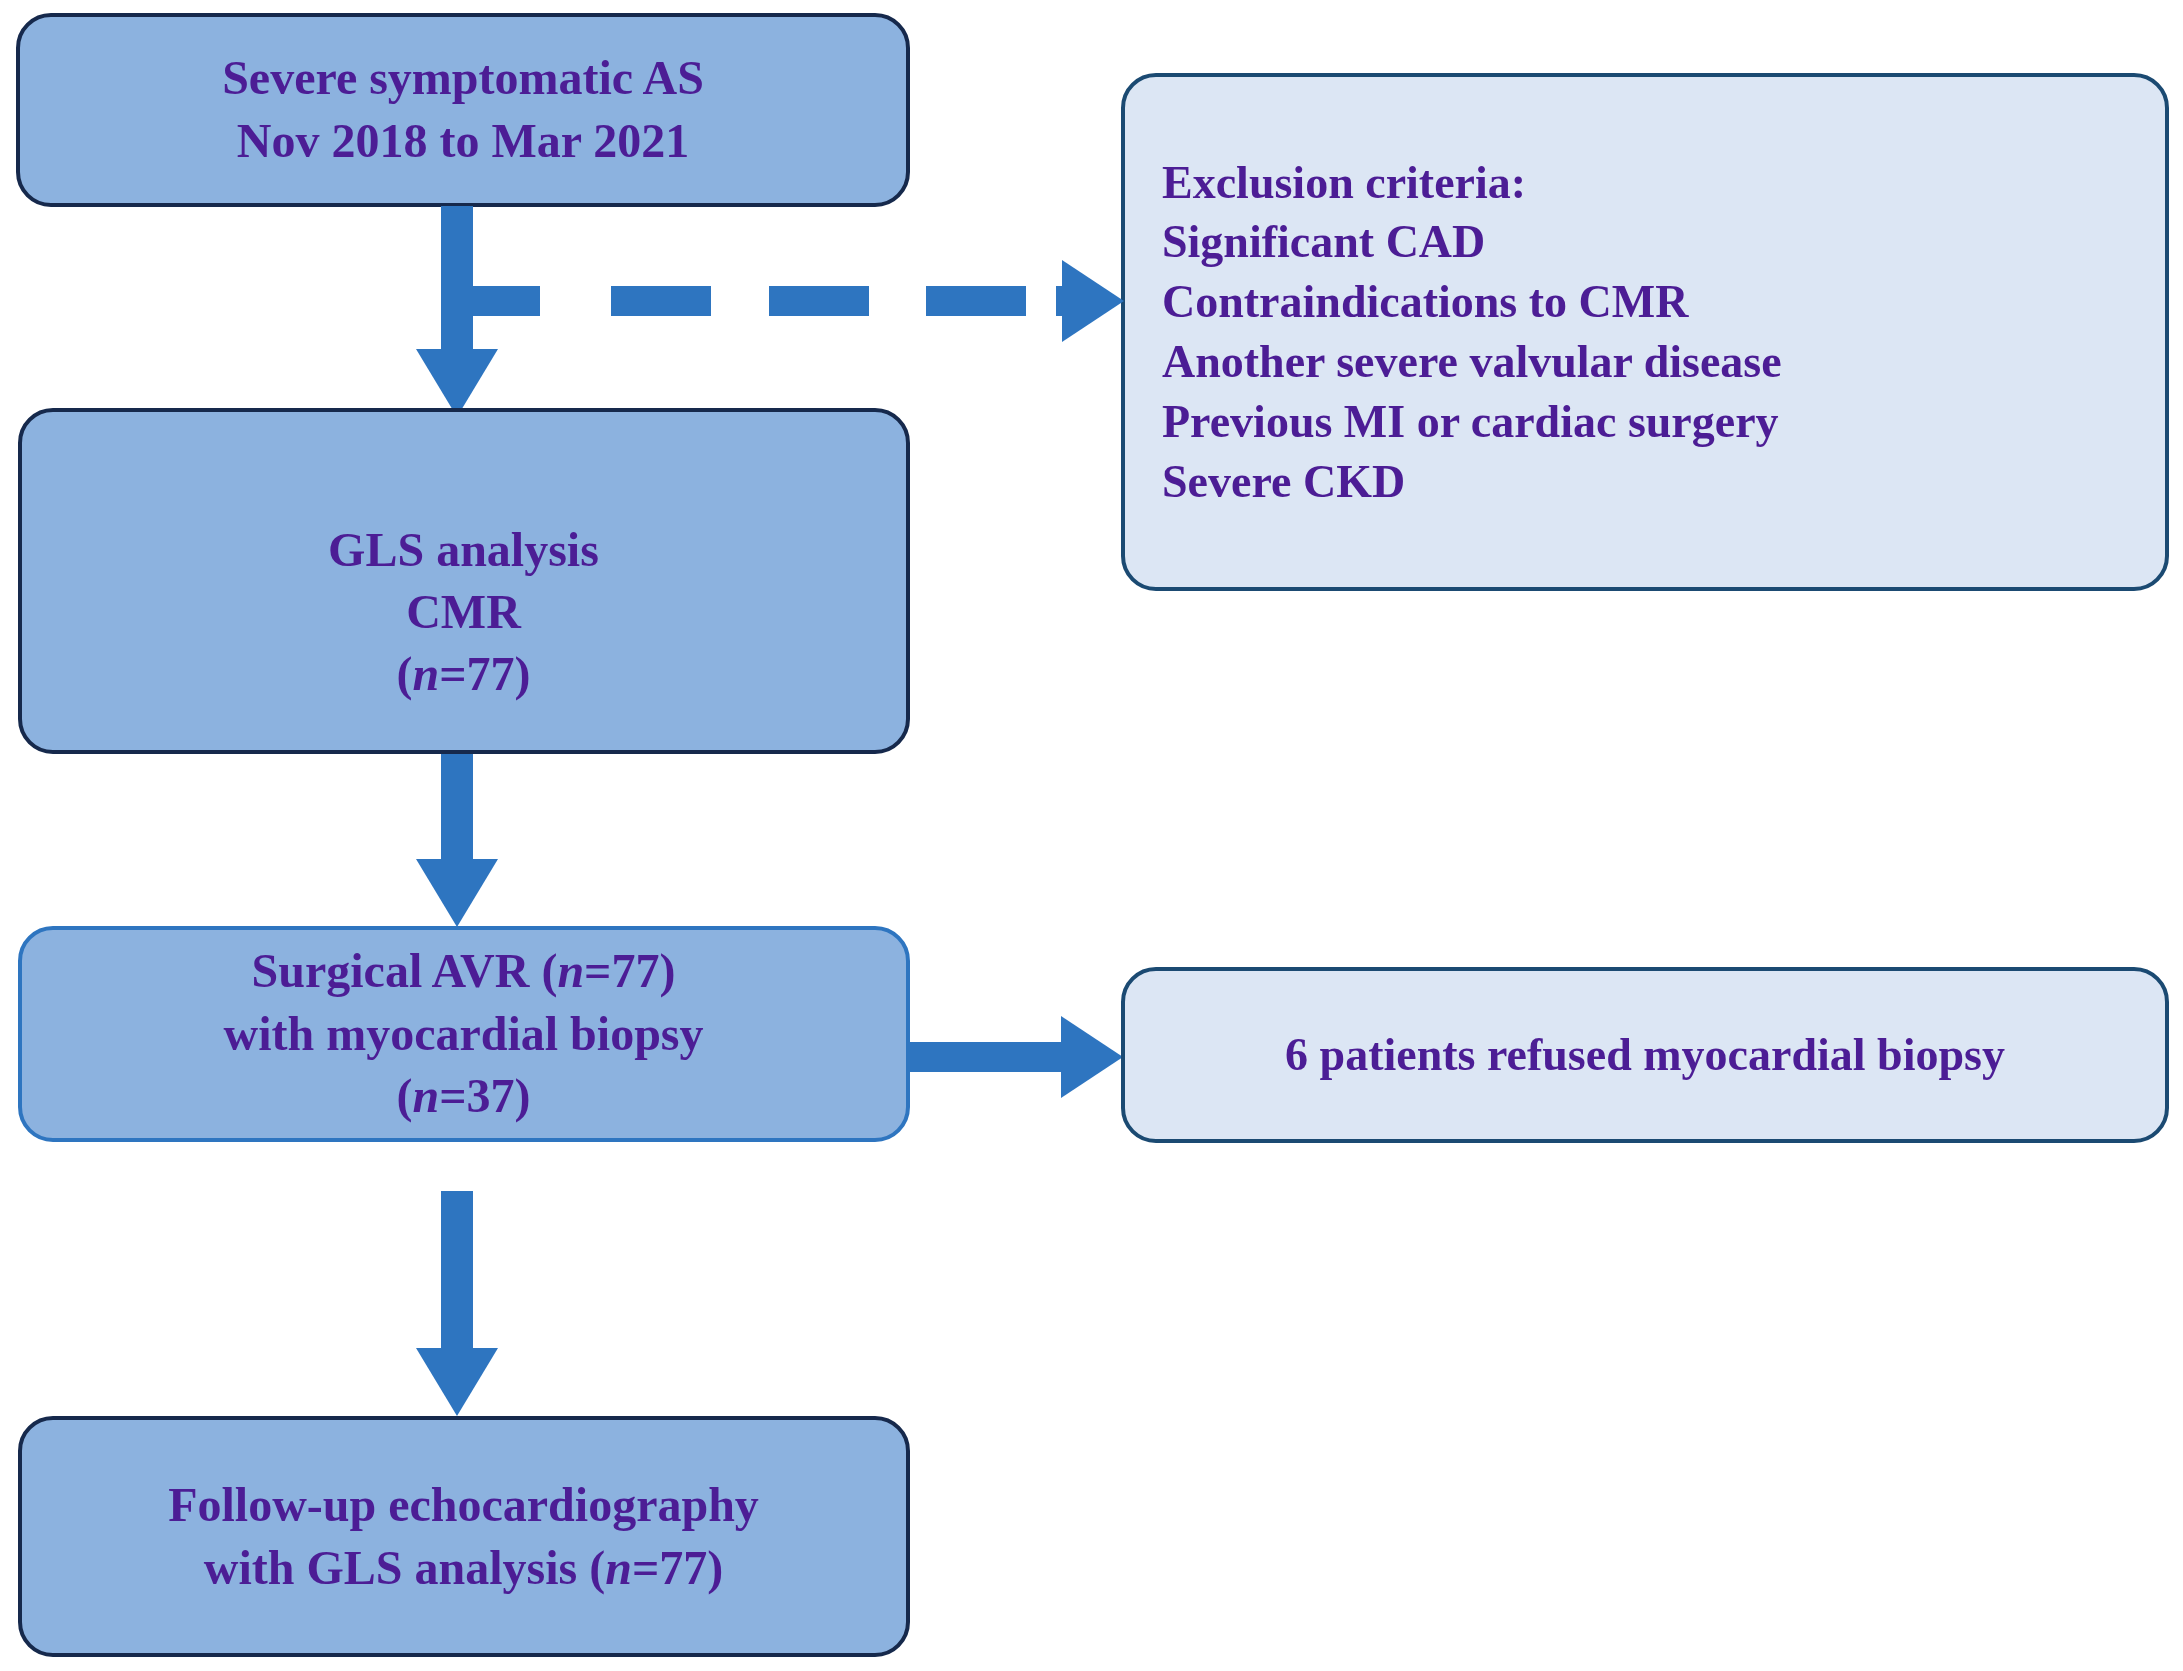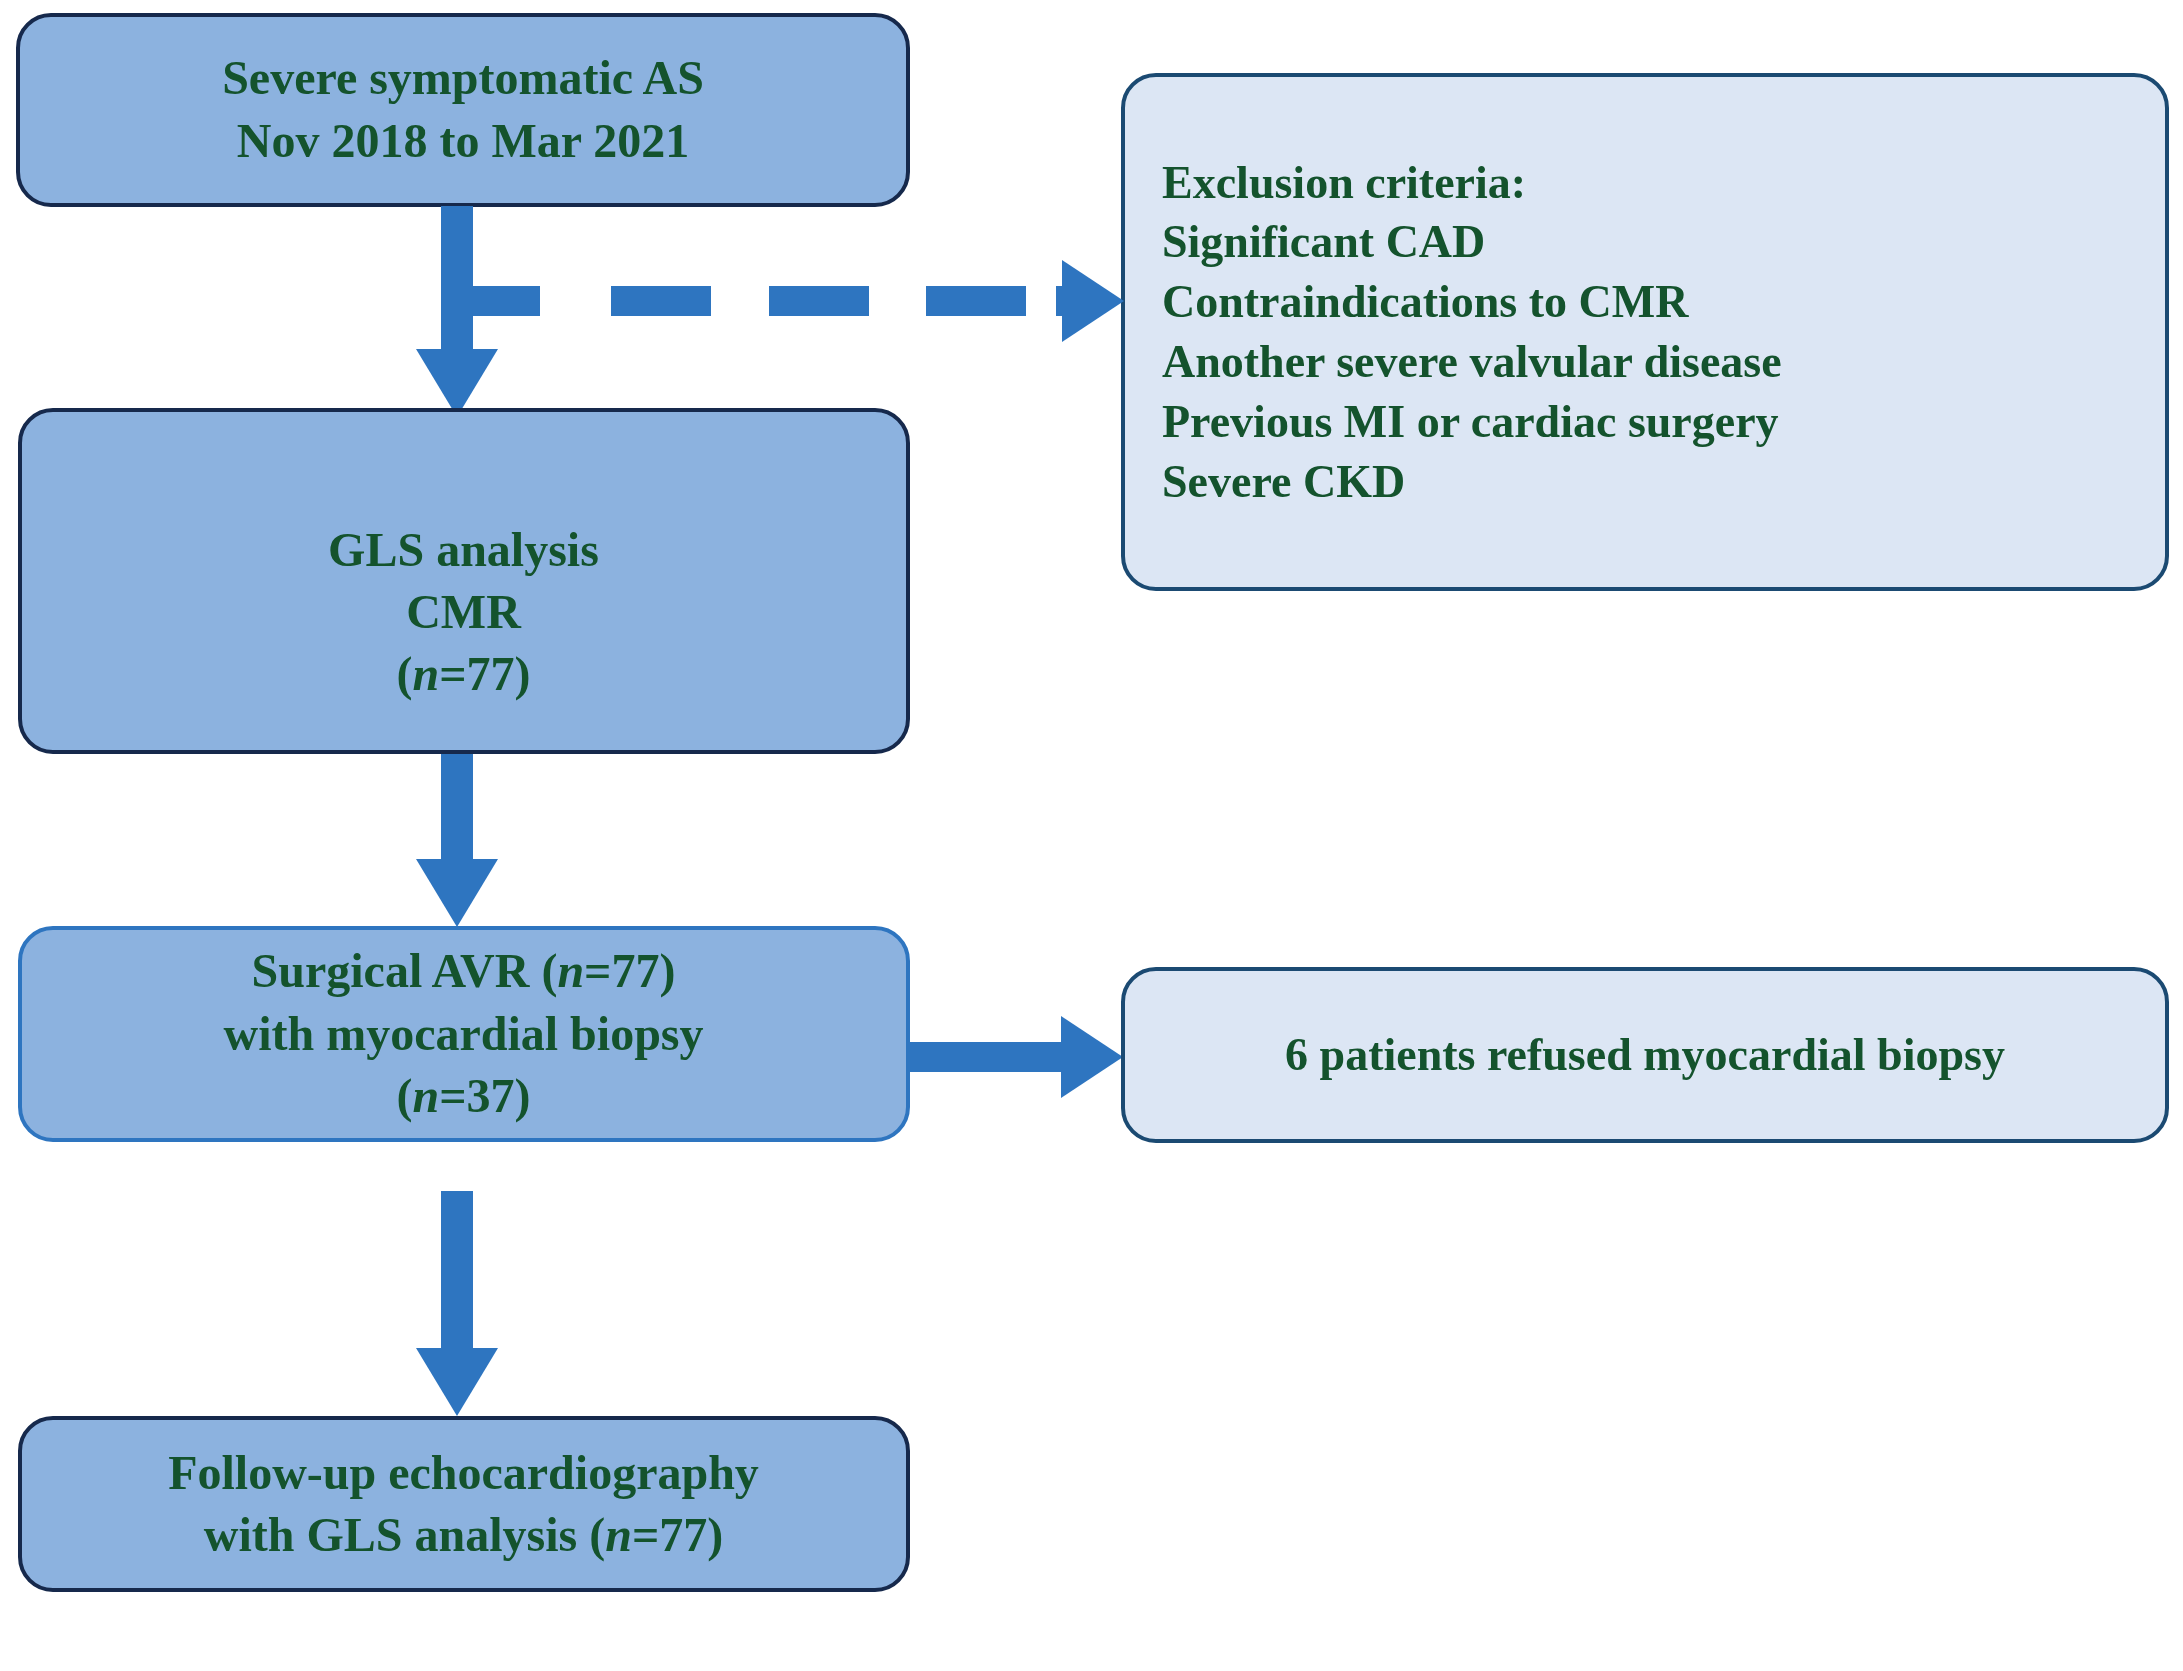--- a/index.html
+++ b/index.html
@@ -18,21 +18,21 @@
     background: #ffffff;
     overflow: hidden;
   }
   .node {
     position: absolute;
     box-sizing: border-box;
     display: flex;
     align-items: center;
     justify-content: center;
     text-align: center;
-    color: #14532d;
+    color: #4c1d95;
     font-weight: bold;
     line-height: 1.30;
     letter-spacing: 0px;
   }
   .node-primary {
     background: #8CB2DF;
     border: 4.8px solid #16294C;
     border-radius: 35px;
   }
   .node-primary-bright {
@@ -131,18 +131,18 @@
   <div class="conn-line" style="left:1050px; top:1042px; width:32px; height:30px;"></div>
   <div class="conn-arrow-right" style="left:1061px; top:1016px;"></div>
 
   <div class="node node-note fs-note" style="left:1121px; top:967px; width:1048px; height:176px;">
     <span class="node-text">6 patients refused myocardial biopsy</span>
   </div>
 
   <div class="conn-line" style="left:441px; top:1191px; width:32px; height:197px;"></div>
   <div class="conn-arrow-down" style="left:416px; top:1348px;"></div>
 
-  <div class="node node-primary fs-main" style="left:17.5px; top:1416px; width:892px; height:176px;">
+  <div class="node node-primary fs-main" style="left:17.5px; top:1416px; width:892px; height:241px;">
     <span class="node-text"><span>Follow-up echocardiography</span><br><span>with GLS analysis (</span><span class="ital">n</span><span>=77)</span></span>
   </div>
 
 </div>
 
 
 </body></html>

